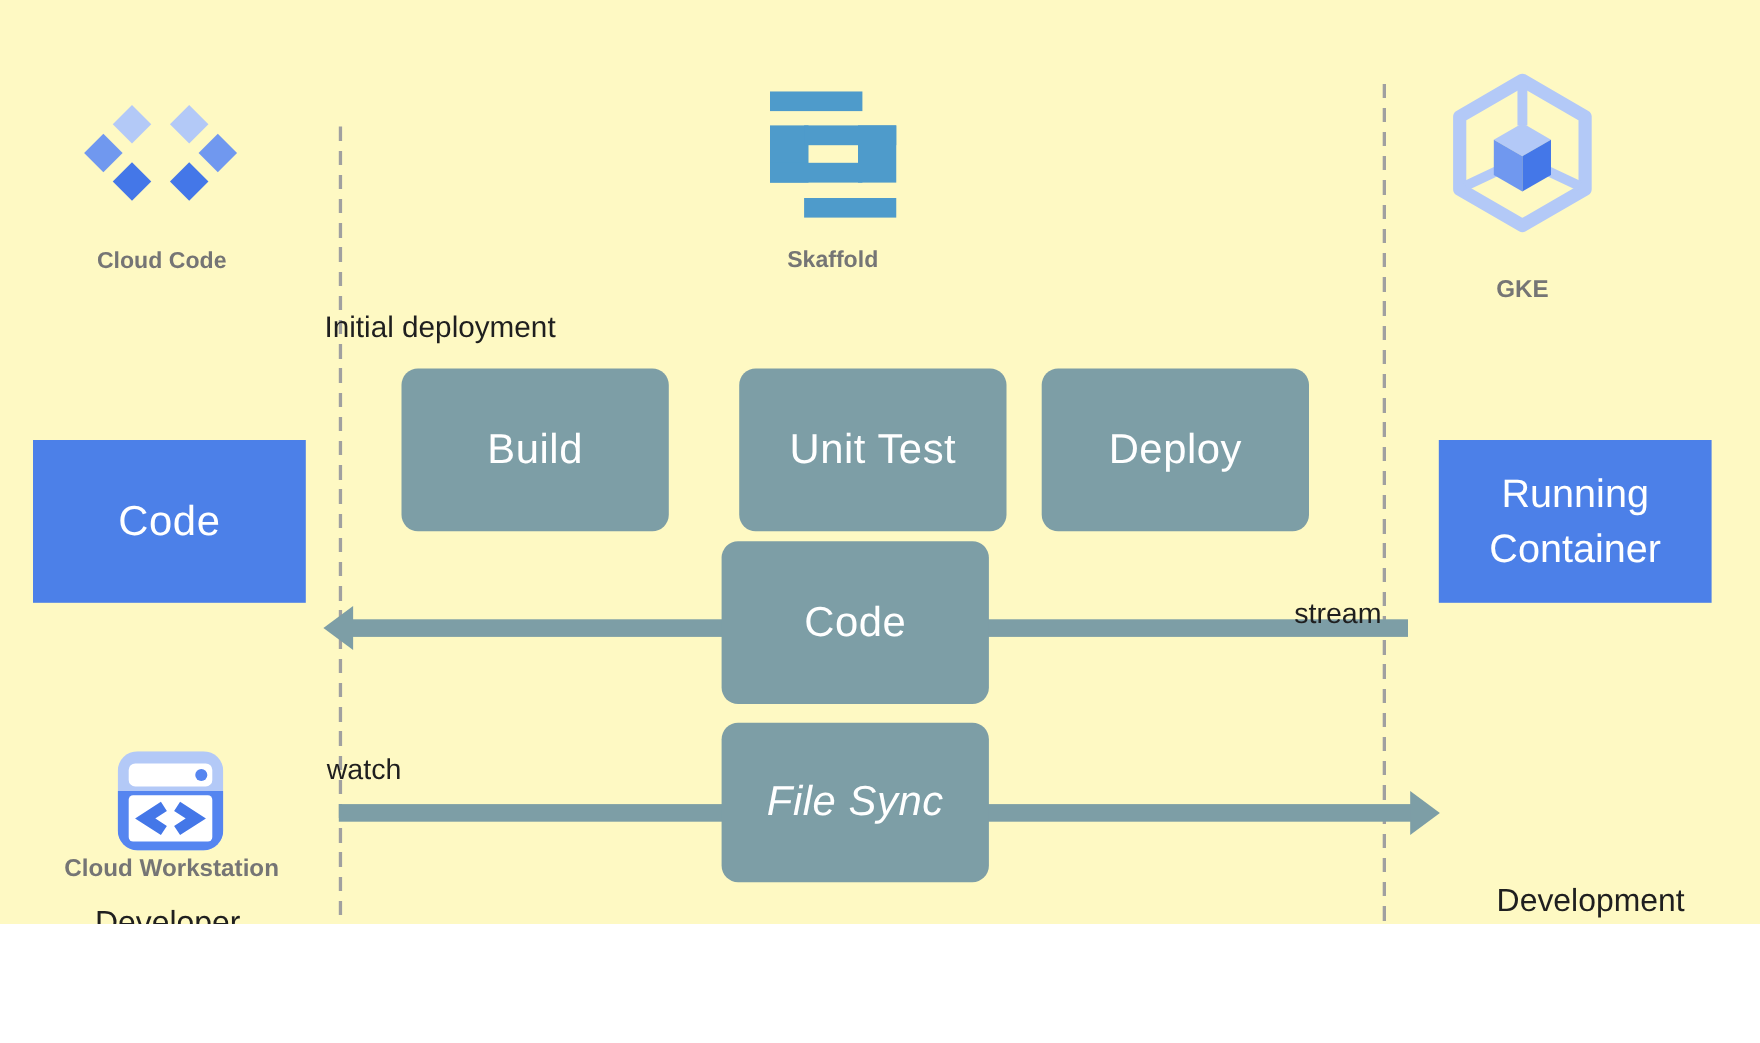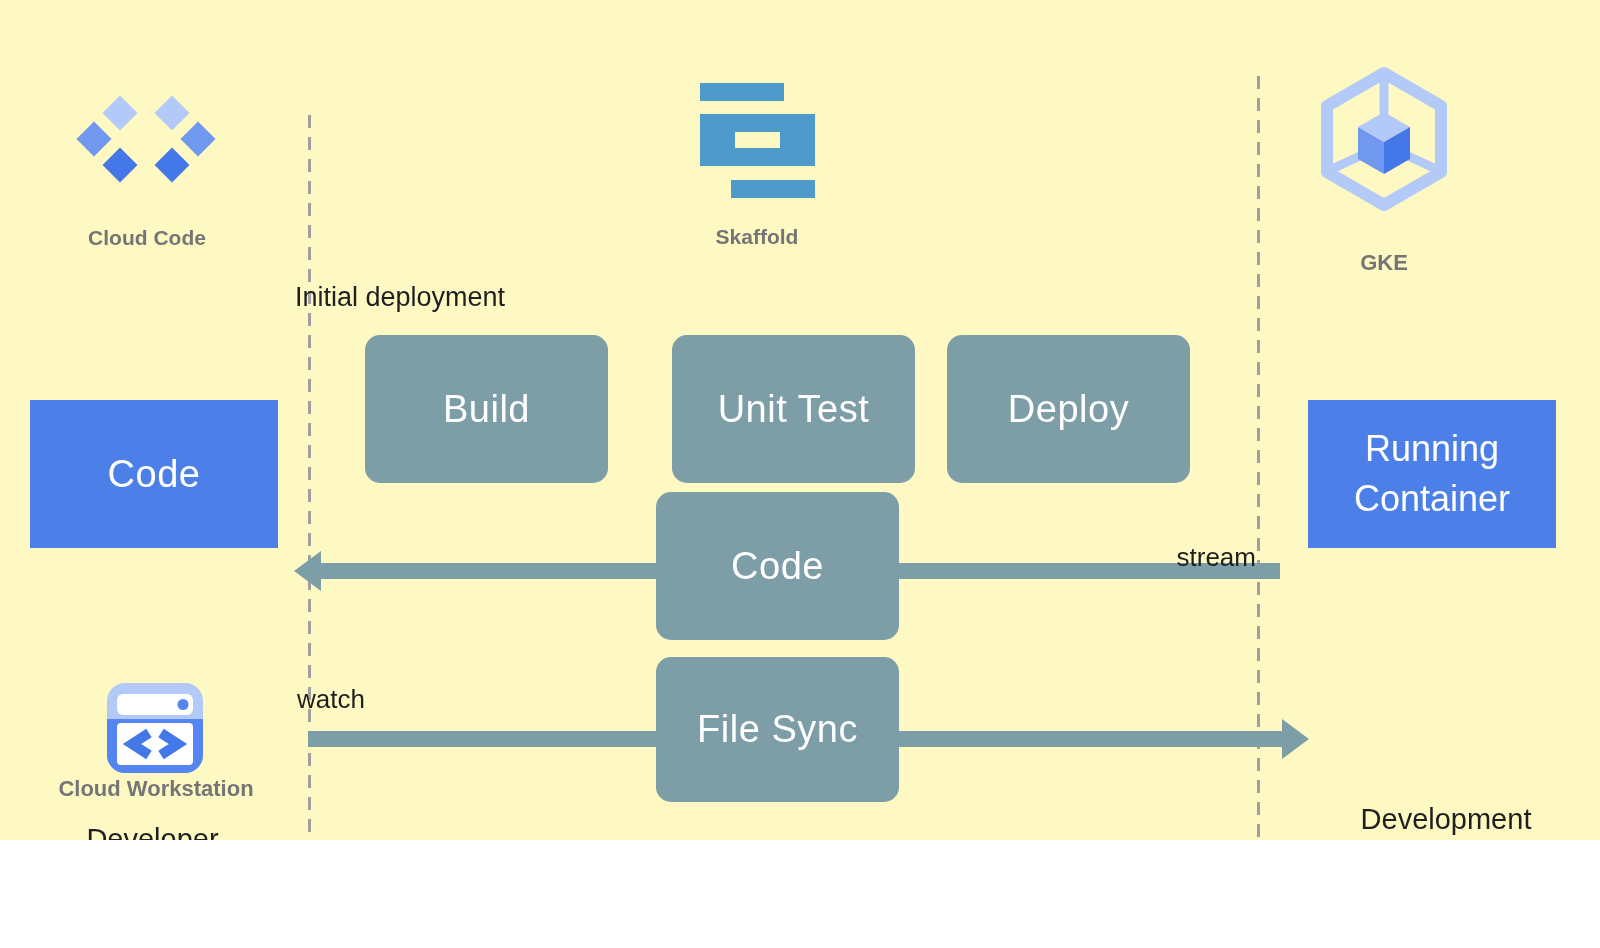--- a/index.html
+++ b/index.html
@@ -23,21 +23,21 @@
   #dash-right{left:1257px;top:76px;height:857px;}
 
   .box{position:absolute;display:flex;align-items:center;justify-content:center;text-align:center;color:#fff;z-index:2;}
   .teal-box{background:var(--teal);font-size:38px;letter-spacing:.5px;border-radius:15px;}
   .blue-box{background:var(--blue);}
 
   #box-build{left:365px;top:335px;width:243px;height:148px;}
   #box-unit-test{left:656px;top:335px;width:243px;height:148px;margin-left:16px;}
   #box-deploy{left:947px;top:335px;width:243px;height:148px;}
   #box-logs{left:656px;top:492px;width:243px;height:148px;}
-  #box-file-sync{left:656px;top:657px;width:243px;height:145px;}
+  #box-file-sync{left:656px;top:657px;width:243px;height:145px;font-style:italic;}
   #box-code{left:30px;top:400px;width:248px;height:148px;font-size:38px;letter-spacing:.5px;}
   #box-running-container{left:1308px;top:400px;width:248px;height:148px;font-size:36px;line-height:1.4;padding:0 15px;}
 
   .arrow-line{position:absolute;height:16px;background:var(--teal);z-index:1;}
   .arrow-head{position:absolute;width:0;height:0;z-index:1;}
   #stream-line{left:314px;top:563px;width:966px;}
   #stream-head{left:294px;top:551px;border-top:20px solid transparent;border-bottom:20px solid transparent;border-right:27px solid var(--teal);}
   #watch-line{left:308px;top:731px;width:976px;}
   #watch-head{left:1282px;top:719px;border-top:20px solid transparent;border-bottom:20px solid transparent;border-left:27px solid var(--teal);}
 

